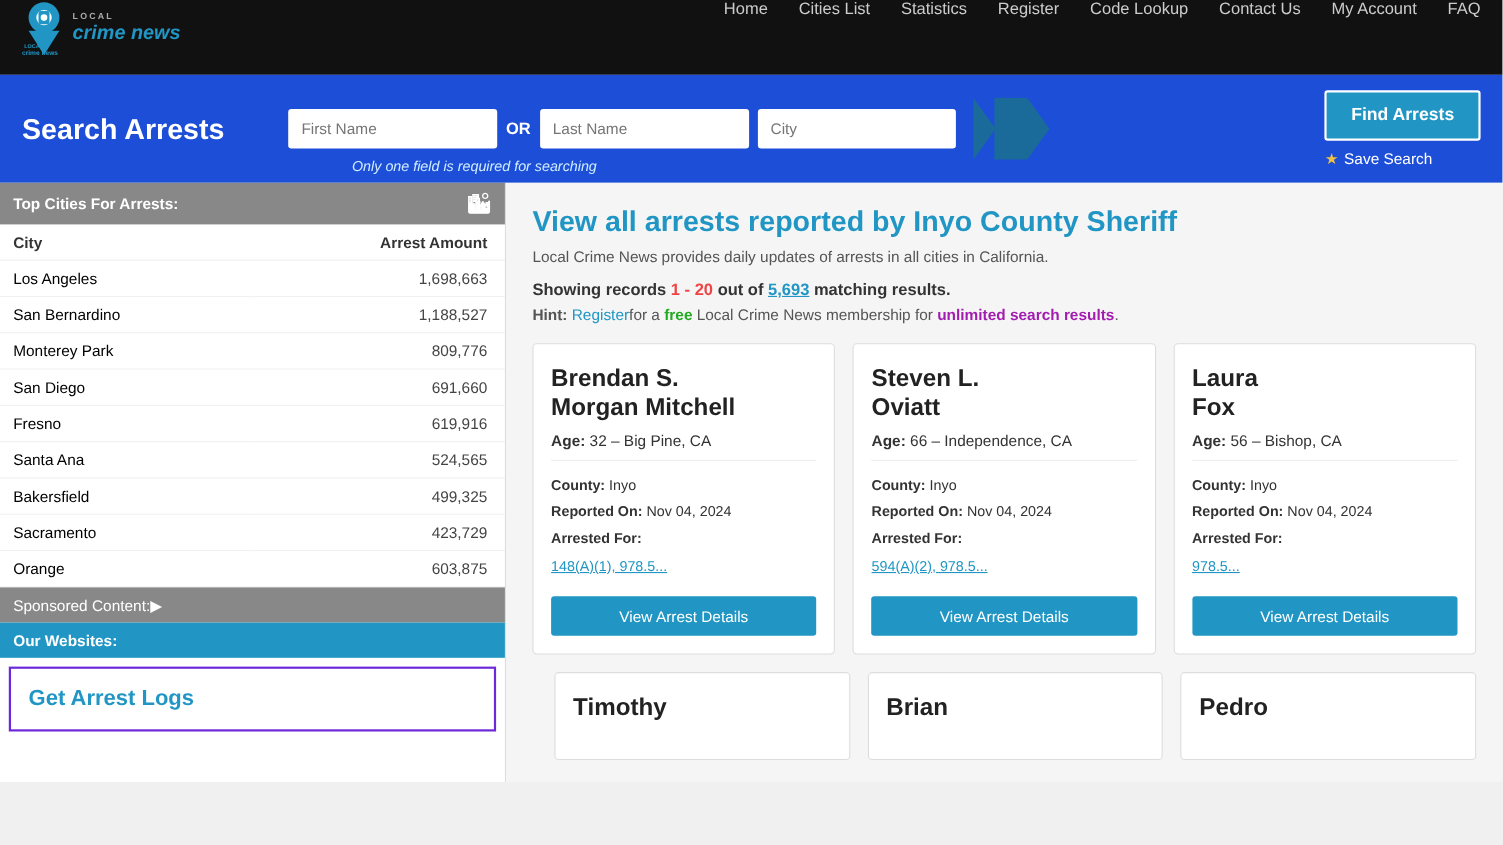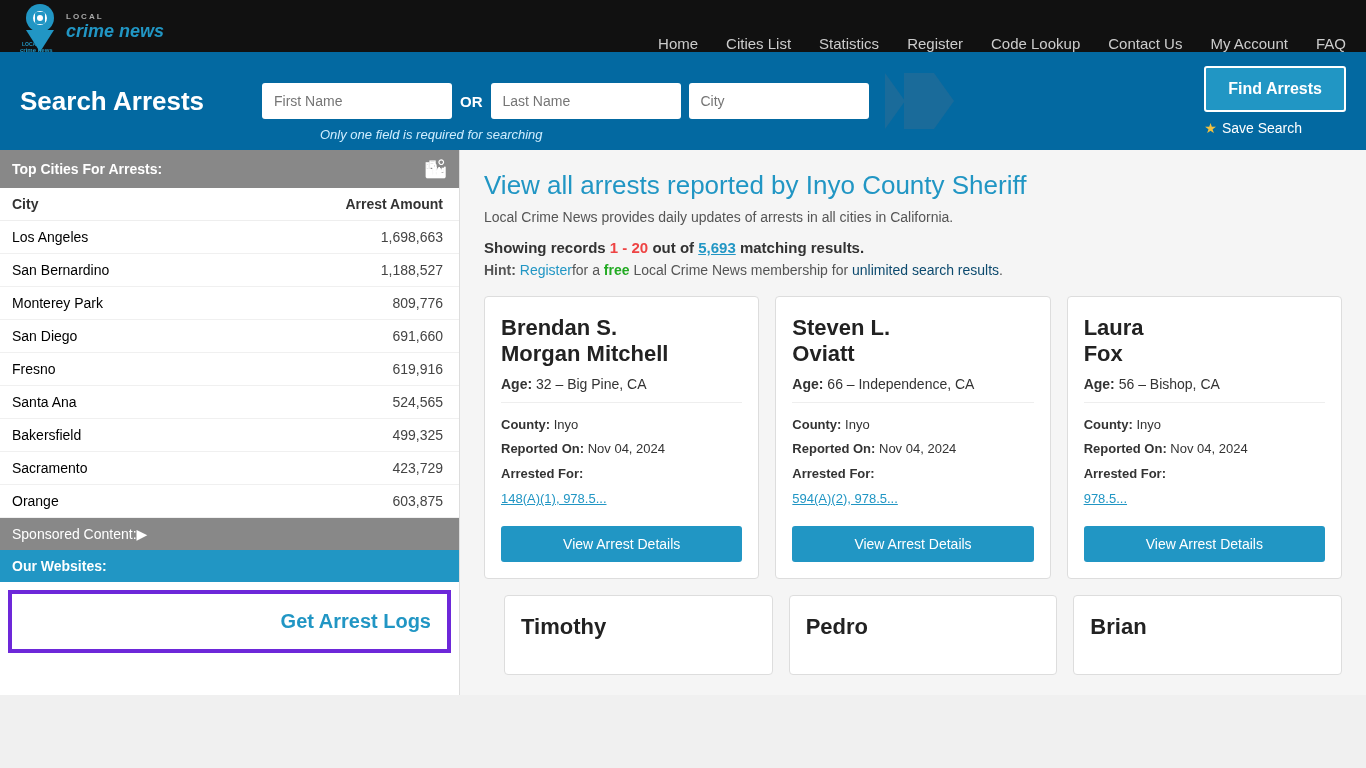--- a/index.html
+++ b/index.html
@@ -1,26 +1,26 @@
 <!DOCTYPE html>
 <html><head>
   <meta charset="utf-8">
   <style>
     * { margin: 0; padding: 0; box-sizing: border-box; }
     body { font-family: Arial, sans-serif; font-size: 14px; background: #f0f0f0; }
 
     
-    .nav { background: #111; display: flex; align-items: flex-end; padding: 0 20px; height: 52px; }
+    .nav { background: #111; display: flex; align-items: flex-start; padding: 0 20px; height: 68px; }
     .nav-logo { display: flex; align-items: center; margin-right: auto; }
     .nav-logo .logo-icon { width: 40px; height: 50px; margin-right: 6px; }
     .nav-links { display: flex; gap: 28px; }
     .nav-links a { color: #ccc; text-decoration: none; font-size: 15px; }
 
     
-    .search-bar { background: #0369a1; display: flex; align-items: center; padding: 14px 20px; gap: 12px; position: relative; min-height: 80px; }
+    .search-bar { background: #1d4ed8; display: flex; align-items: center; padding: 14px 20px; gap: 12px; position: relative; min-height: 80px; }
     .search-title { color: #fff; font-size: 26px; font-weight: bold; min-width: 230px; }
     .search-inputs { display: flex; align-items: center; gap: 8px; flex: 1; }
     .search-inputs input { padding: 10px 12px; border: none; border-radius: 3px; font-size: 14px; outline: none; }
     .search-inputs input.name-field { width: 190px; }
     .search-inputs input.city-field { width: 180px; }
     .search-inputs .or-text { color: #fff; font-size: 15px; font-weight: bold; }
     .search-hint { color: #d0eeff; font-size: 13px; position: absolute; bottom: 8px; left: 320px; font-style: italic; }
     .find-arrests-btn { background: #2196c4; color: #fff; border: 2px solid #fff; padding: 12px 22px; font-size: 16px; font-weight: bold; cursor: pointer; border-radius: 3px; white-space: nowrap; }
     .save-search { color: #fff; font-size: 14px; display: flex; align-items: center; gap: 5px; cursor: pointer; white-space: nowrap; }
     .save-search .star { color: #f0c040; }
@@ -32,35 +32,35 @@
     
     .sidebar { width: 460px; min-width: 460px; background: #fff; padding: 0; border-right: 1px solid #ddd; }
     .sidebar-section-header { background: #888; color: #fff; padding: 8px 12px; display: flex; align-items: center; justify-content: space-between; font-size: 14px; font-weight: bold; }
     .sidebar-table { width: 100%; border-collapse: collapse; }
     .sidebar-table th { text-align: left; padding: 8px 12px; color: #333; font-weight: bold; font-size: 14px; border-bottom: 1px solid #eee; }
     .sidebar-table td { padding: 8px 12px; font-size: 14px; border-bottom: 1px solid #f0f0f0; }
     .sidebar-table td.city-name a { color: #000000; text-decoration: none; }
     .sidebar-table td.arrest-amount { color: #444; text-align: right; padding-right: 16px; }
     .sponsored-header { background: #888; color: #fff; padding: 8px 12px; display: flex; align-items: center; justify-content: flex-start; font-size: 14px; }
     .our-websites-header { background: #2196c4; color: #fff; padding: 8px 12px; font-size: 14px; font-weight: bold; }
-    .arrest-logs-box { border: 4px solid #6d28d9; margin: 8px; padding: 16px; text-align: right; }
+    .arrest-logs-box { border: 2px solid #6d28d9; margin: 8px; padding: 16px; text-align: left; }
     .arrest-logs-box h3 { color: #2196c4; font-size: 20px; }
 
     
     .content { flex: 1; padding: 20px 24px; background: #f5f5f5; }
-    .content-title { font-size: 26px; font-weight: normal; color: #2196c4; margin-bottom: 8px; }
+    .content-title { font-size: 26px; font-weight: bold; color: #2196c4; margin-bottom: 8px; }
     .content-subtitle { color: #555; font-size: 14px; margin-bottom: 14px; }
     .results-line { font-size: 15px; color: #333; margin-bottom: 6px; }
     .results-line strong { font-weight: bold; }
     .results-line .range { color: #e44; font-weight: bold; }
     .results-line .total { color: #2196c4; font-weight: bold; text-decoration: underline; }
     .hint-line { font-size: 14px; color: #555; margin-bottom: 18px; }
     .hint-line a { color: #2196c4; }
     .hint-line .free { color: #2a2; font-weight: bold; }
-    .hint-line .unlimited { color: #0c4a6e; font-weight: normal; }
+    .hint-line .unlimited { color: #a21caf; font-weight: bold; }
 
     
     .cards-row { display: grid; grid-template-columns: repeat(3, 1fr); gap: 16px; margin-bottom: 16px; }
     .card { background: #fff; border: 1px solid #ddd; border-radius: 4px; padding: 18px 16px 16px; display: flex; flex-direction: column; }
     .card-name { font-size: 22px; font-weight: bold; color: #222; margin-bottom: 8px; line-height: 1.2; }
     .card-age { font-size: 14px; color: #333; margin-bottom: 10px; }
     .card-age strong { font-weight: bold; }
     .card-divider { border: none; border-top: 1px solid #eee; margin-bottom: 10px; }
     .card-info { font-size: 13px; color: #333; line-height: 1.9; }
     .card-info strong { font-weight: bold; }
@@ -248,20 +248,20 @@
       <button class="view-details-btn">View Arrest Details</button>
     </div>
   </div>
       </div>
 
     <div class="partial-cards-row" id="partial-cards-row">
         <div class="partial-card">
           <div class="partial-card-name">Timothy</div>
         </div>
         <div class="partial-card">
+          <div class="partial-card-name">Brian</div>
+        </div>
+        <div class="partial-card">
           <div class="partial-card-name">Pedro</div>
         </div>
-        <div class="partial-card">
-          <div class="partial-card-name">Brian</div>
-        </div>
       </div>
   </div>
 </div>
 
 </body></html>

